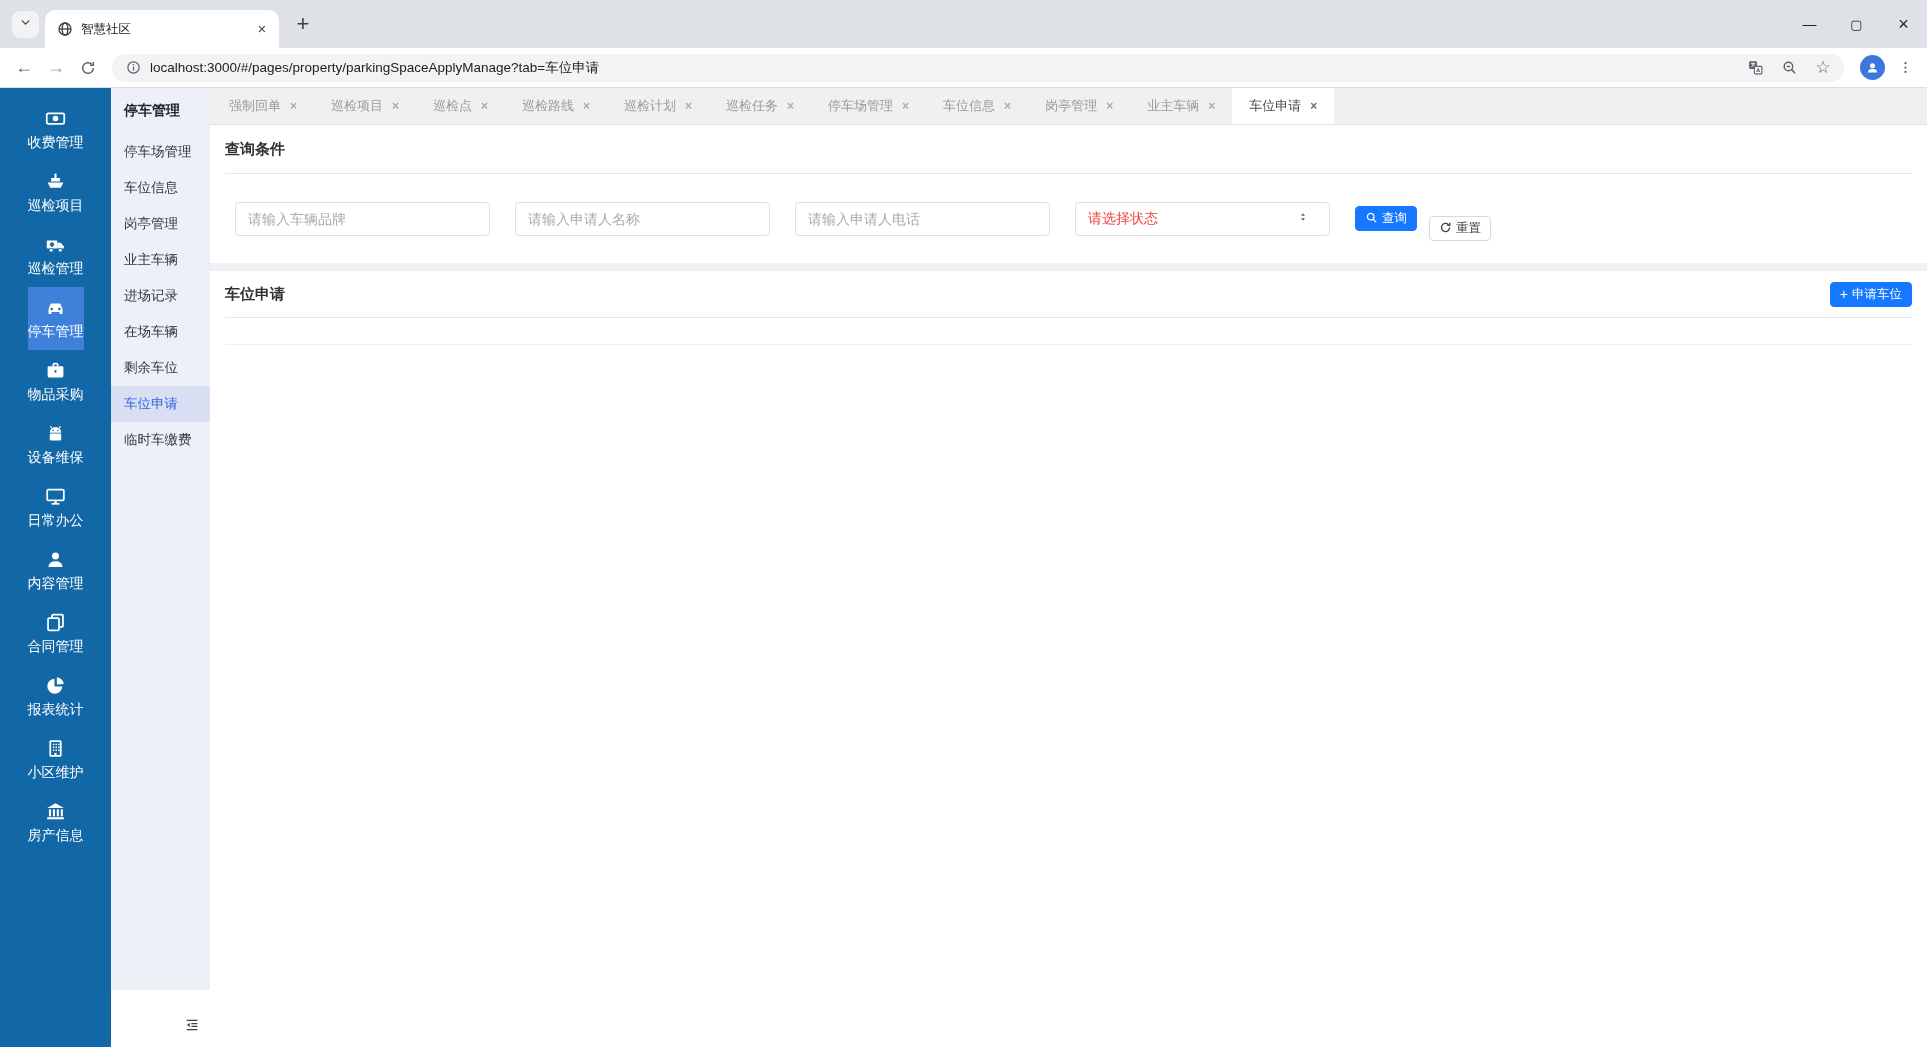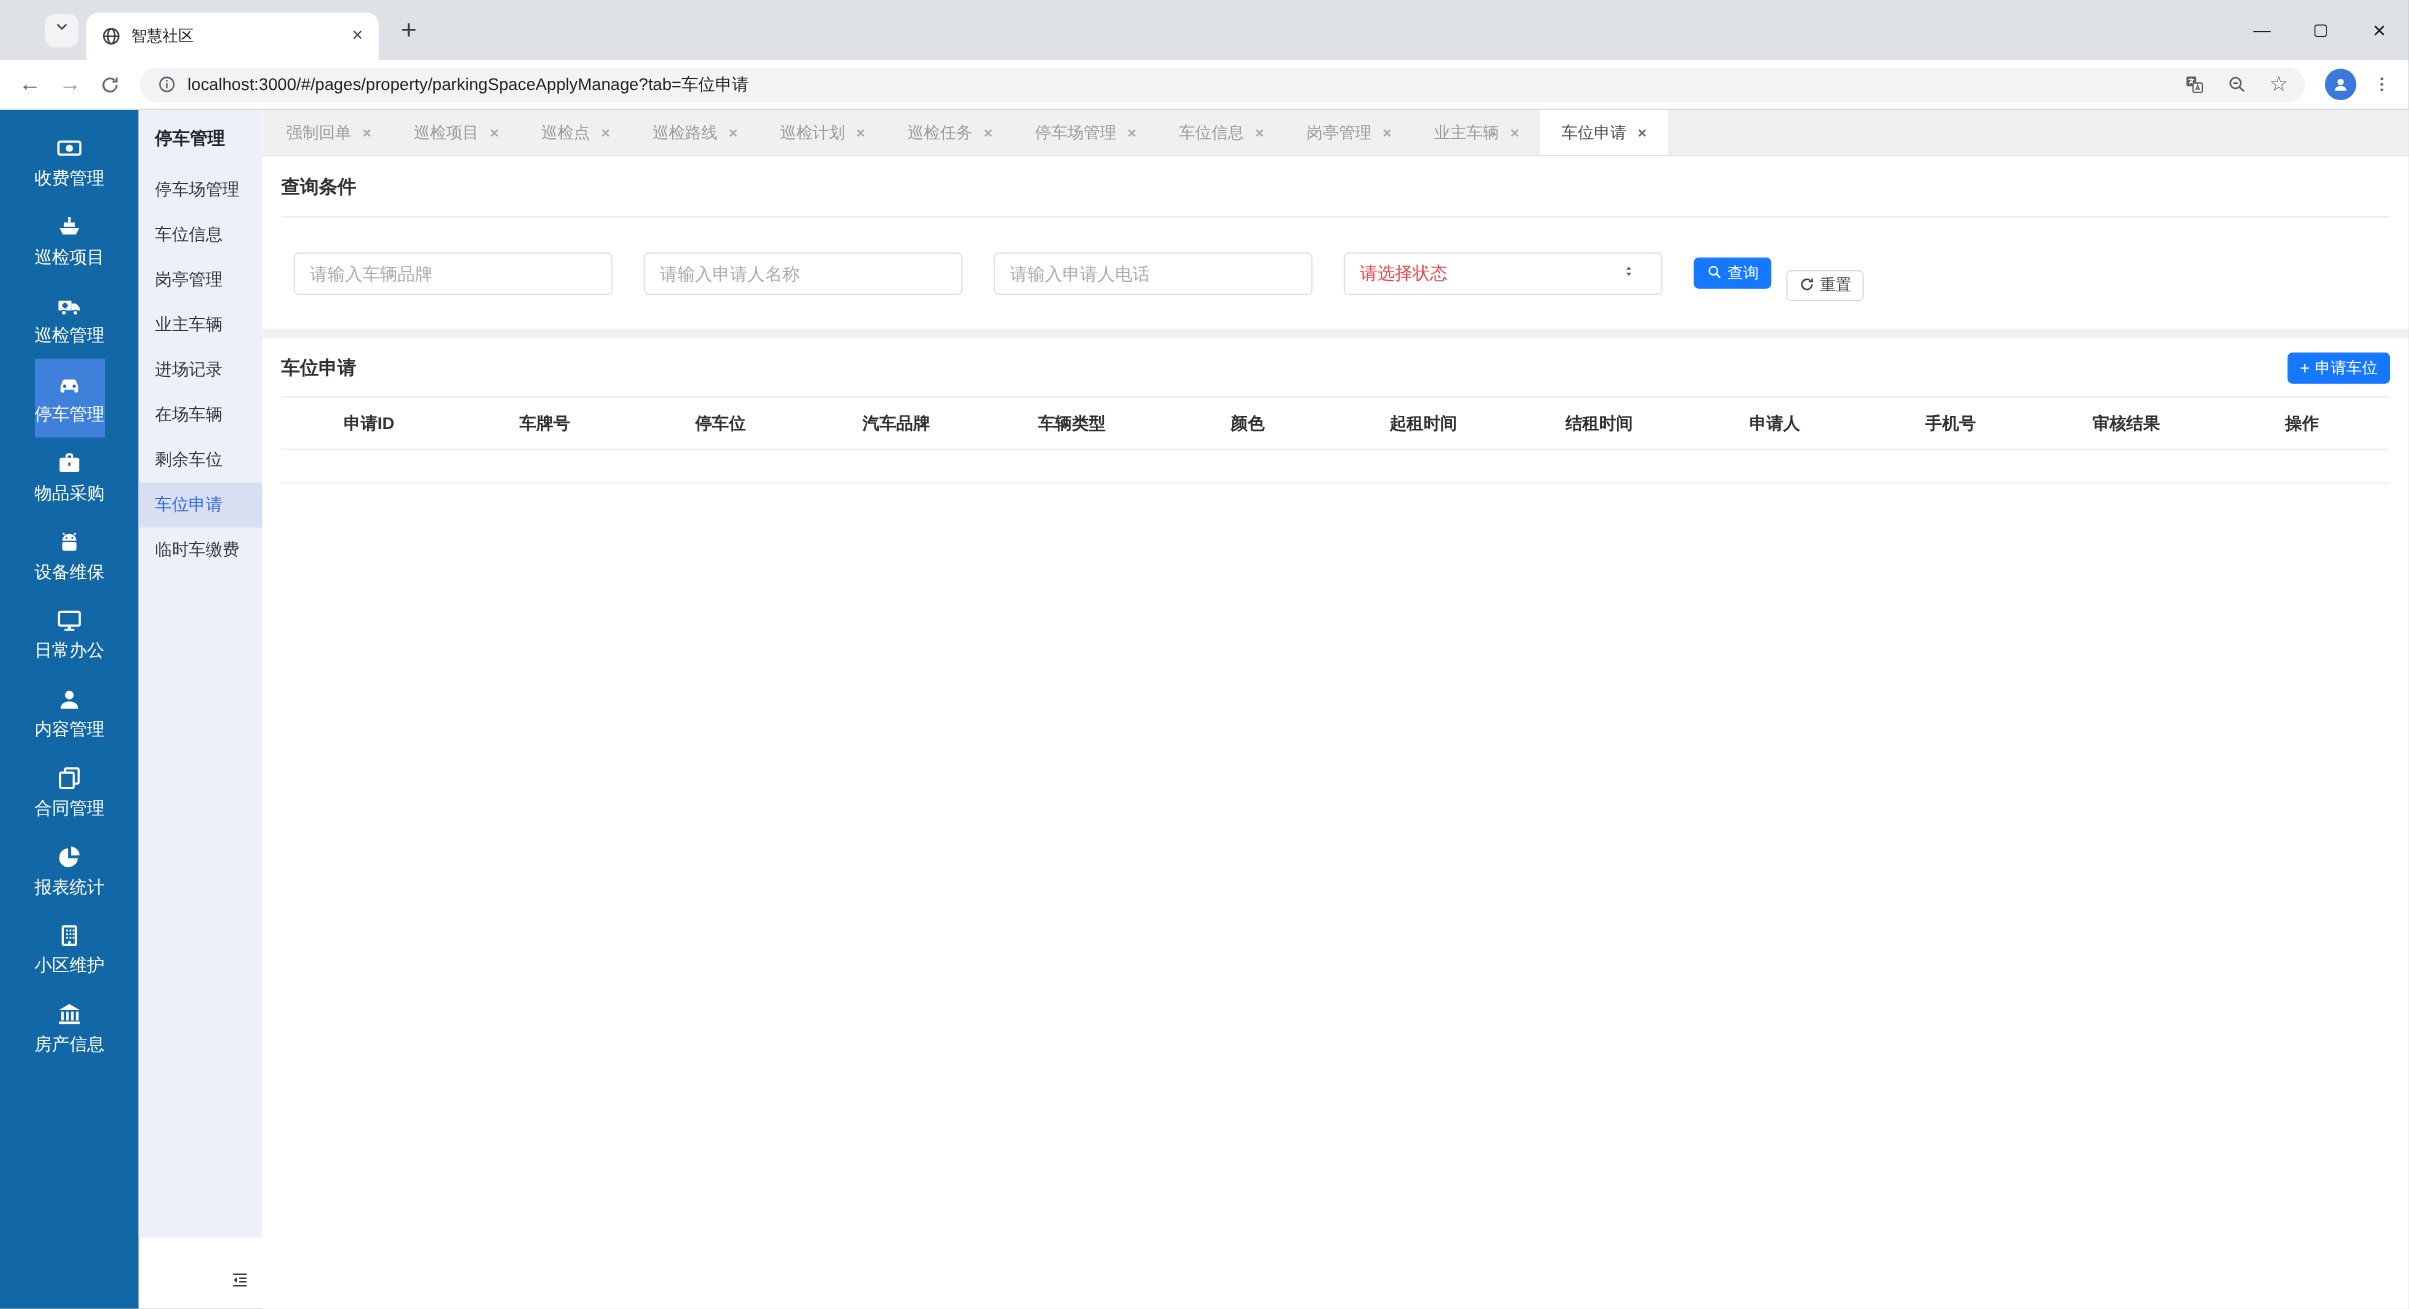--- a/index.html
+++ b/index.html
@@ -3,21 +3,21 @@
 <meta charset="utf-8">
 <style>
   * { margin:0; padding:0; box-sizing:border-box; }
   html,body { width:1927px; height:1047px; overflow:hidden; }
   body {
     font-family:"Liberation Sans","DejaVu Sans",sans-serif;
     background:#fff; position:relative;
     box-shadow: inset 0 0 0 1px #A9ADB2;
   }
   
-  .tabstrip { height:48px; background:#DEE1E6; display:flex; align-items:flex-end; position:relative;padding-left:24px; }
+  .tabstrip { height:48px; background:#DEE1E6; display:flex; align-items:flex-end; position:relative; }
   .tab-search { align-self:center; margin:0 6px 0 12px; width:27px; height:27px; border-radius:8px;
     background:rgba(255,255,255,.6); display:flex; align-items:center; justify-content:center; color:#45474A; }
   .btab { width:234px; height:38px; background:#fff; border-radius:10px 10px 0 0;
     display:flex; align-items:center; padding:0 8px 0 11px; gap:8px; }
   .btab-title { flex:1; font-size:12.5px; color:#202124; white-space:nowrap; overflow:hidden; }
   .btab-close { color:#45474A; font-size:15px; width:18px; height:18px; line-height:18px; text-align:center; border-radius:50%; }
   .newtab { align-self:center; margin-left:10px; font-size:22px; font-weight:300; color:#3C4043;
     width:28px; height:28px; display:flex; align-items:center; justify-content:center; }
   .win-controls { position:absolute; right:0; top:0; height:48px; display:flex; align-items:center; }
   .win-btn { width:47px; height:100%; display:flex; align-items:center; justify-content:center; font-size:14px; color:#202124; }
@@ -398,30 +398,16 @@
     <div class="gap-band"></div>
 
     <div class="list-card">
       <div class="list-head">
         <span class="card-title">车位申请</span>
         <button class="btn btn-primary">
           <span style="font-size:14px;line-height:1;">+</span>
             <span>申请车位</span>
         </button>
       </div>
-      <div class="thead" id="thead">
-          <div class="th">申请ID</div>
-          <div class="th">车牌号</div>
-          <div class="th">停车位</div>
-          <div class="th">汽车品牌</div>
-          <div class="th">车辆类型</div>
-          <div class="th">颜色</div>
-          <div class="th">起租时间</div>
-          <div class="th">结租时间</div>
-          <div class="th">申请人</div>
-          <div class="th">手机号</div>
-          <div class="th">审核结果</div>
-          <div class="th">操作</div>
-        </div>
       <div class="empty-row"></div>
     </div>
   </div>
 </div>
 
 </body></html>

